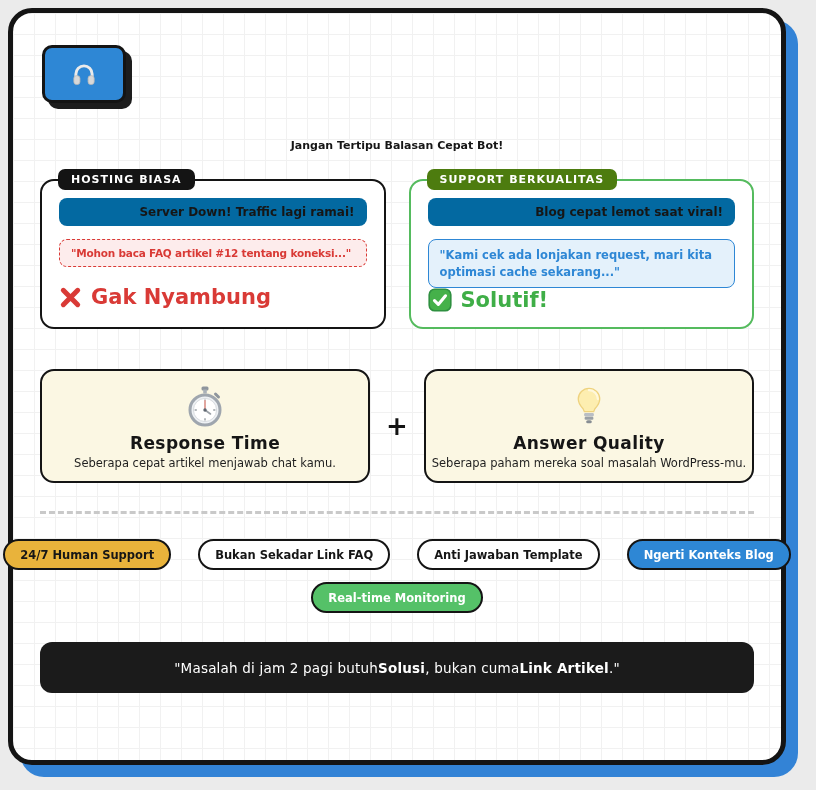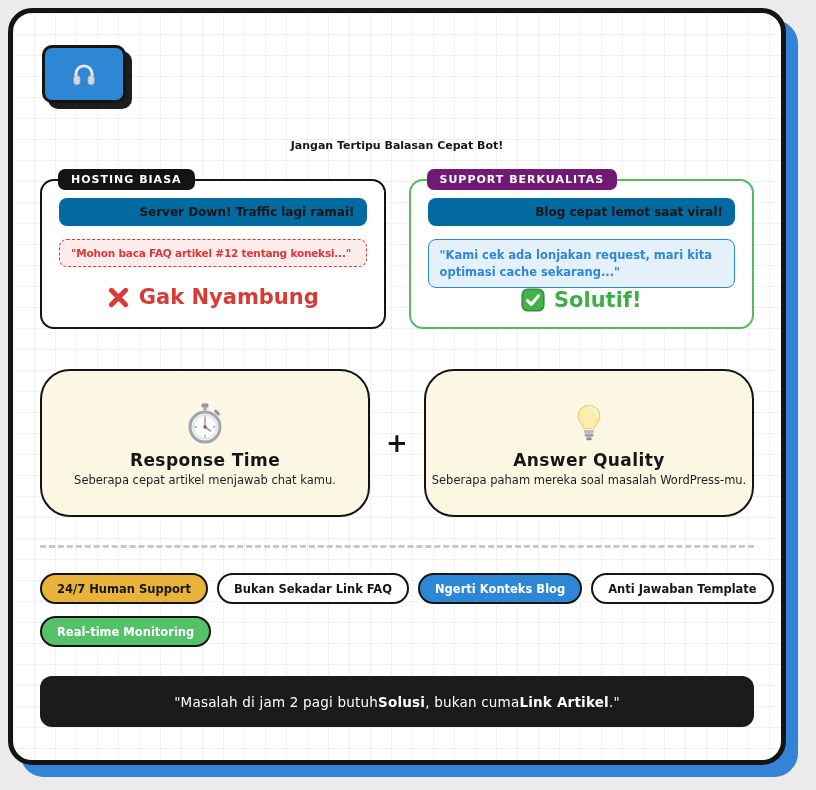--- a/index.html
+++ b/index.html
@@ -35,58 +35,58 @@
     position:relative; flex:1; height:150px; background:#ffffff;
     border:2.5px solid #141414; border-radius:14px;
     padding:17px 17px 12px; display:flex; flex-direction:column;
   }
   .compare-card.good { border-color:#55bb5e; }
   .card-label {
     position:absolute; top:-12px; left:16px; padding:4px 13px;
     border-radius:7px; font-size:11px; font-weight:bold; letter-spacing:1px;
     color:#ffffff; background:#141414; white-space:nowrap;
   }
-  .compare-card.good .card-label { background:#701a75; }
+  .compare-card.good .card-label { background:#4d7c0f; }
   .customer-bubble {
     background:#0369a1; border-radius:8px; padding:7px 12px;
     text-align:right; font-size:12px; font-weight:bold;
   }
   .reply-bubble { margin-top:13px; border-radius:8px; padding:7px 11px; font-weight:bold; }
   .compare-card.bad .reply-bubble {
     border:1.5px dashed #d93a36; background:#fdecec; color:#d93a36;
     font-size:10.5px; letter-spacing:-0.2px; white-space:nowrap; overflow:hidden;
   }
   .compare-card.good .reply-bubble {
     border:1.5px solid #2e87d5; background:#e4f1fb; color:#2e87d5;
     font-size:11.5px; line-height:1.45;
   }
   .verdict {
     margin-top:auto; margin-bottom:6px;
-    display:flex; justify-content:center; align-items:center; gap:9px;
+    display:flex; justify-content:flex-start; align-items:center; gap:9px;
     font-size:21px; font-weight:bold;
   }
   .compare-card.bad .verdict { color:#d93a36; }
   .compare-card.good .verdict { color:#3fae47; }
 
   
   .metrics-row { display:flex; align-items:center; margin-top:40px; }
   .metric-card {
-    flex:1; height:148px; background:#fbf7e3;
-    border:2.5px solid #141414; border-radius:30px;
+    flex:1; height:114px; background:#fbf7e3;
+    border:2.5px solid #141414; border-radius:14px;
     display:flex; flex-direction:column; align-items:center; justify-content:center;
     text-align:center; padding-top:4px;
   }
   .metric-title { font-size:17px; font-weight:bold; margin-top:6px; letter-spacing:0.4px; }
   .metric-desc { font-size:11.5px; margin-top:3px; color:#1f1f1f; }
   .plus-sign { width:54px; text-align:center; font-size:26px; font-weight:bold; color:#141414; }
 
   .divider { border-top:3.5px dashed #c9c9c9; margin-top:28px; }
 
   
-  .badges-row { display:flex; gap:9px; margin-top:25px; }
+  .badges-row { display:flex; justify-content:center; gap:27px; margin-top:25px; }
   .badges-row.second { margin-top:12px; }
   .badge {
     height:31px; display:flex; align-items:center;
     border:2px solid #141414; border-radius:999px; padding:0 15px;
     font-size:11.5px; font-weight:bold; background:#ffffff; white-space:nowrap;
   }
   .badge.yellow { background:#e9b33b; }
   .badge.blue   { background:#2e87d5; color:#ffffff; }
   .badge.green  { background:#55c168; color:#ffffff; }
 
@@ -201,22 +201,22 @@
 
     </div>
 
     
     <div class="divider"></div>
 
     
     <div class="badges-row">
       <div class="badge yellow">24/7 Human Support</div>
       <div class="badge">Bukan Sekadar Link FAQ</div>
+      <div class="badge">Anti Jawaban Template</div>
       <div class="badge blue">Ngerti Konteks Blog</div>
-      <div class="badge">Anti Jawaban Template</div>
     </div>
     <div class="badges-row second">
       <div class="badge green">Real-time Monitoring</div>
     </div>
 
     
     <div class="banner">
       <span>"Masalah di jam 2 pagi butuh </span>
         <span class="b">Solusi</span>
         <span>, bukan cuma </span>

